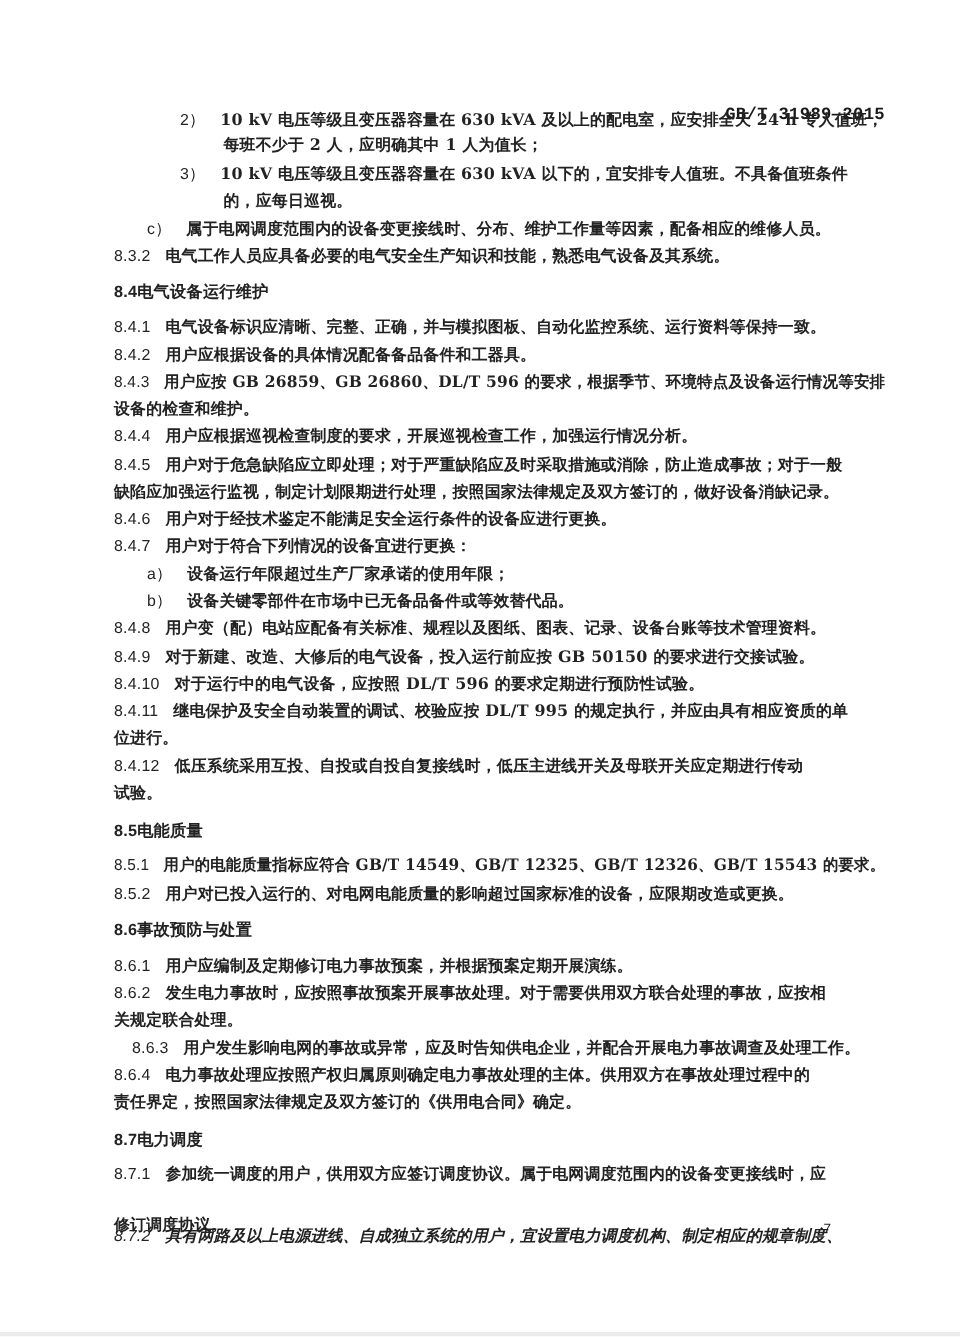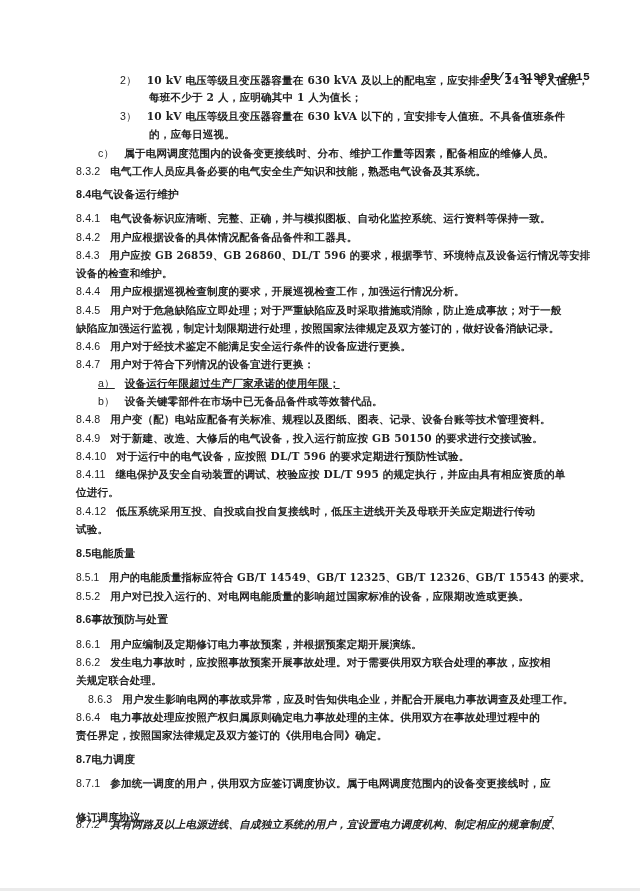--- a/index.html
+++ b/index.html
@@ -42,21 +42,21 @@
       <div class="line heading" style="left: 76px; top: 188px;"><span class="clause-num">8.4</span><span>电气设备运行维护</span></div>
       <div class="line" style="left: 76px; top: 212px;"><span class="clause-num">8.4.1</span><span>电气设备标识应清晰、完整、正确，并与模拟图板、自动化监控系统、运行资料等保持一致。</span></div>
       <div class="line" style="left: 76px; top: 231px;"><span class="clause-num">8.4.2</span><span>用户应根据设备的具体情况配备备品备件和工器具。</span></div>
       <div class="line" style="left: 76px; top: 249px; transform-origin: left top; transform: scaleX(0.973);"><span class="clause-num">8.4.3</span><span>用户应按 GB 26859、GB 26860、DL/T 596 的要求，根据季节、环境特点及设备运行情况等安排</span></div>
       <div class="line" style="left: 76px; top: 267px;"><span>设备的检查和维护。</span></div>
       <div class="line" style="left: 76px; top: 285px;"><span class="clause-num">8.4.4</span><span>用户应根据巡视检查制度的要求，开展巡视检查工作，加强运行情况分析。</span></div>
       <div class="line" style="left: 76px; top: 304px;"><span class="clause-num">8.4.5</span><span>用户对于危急缺陷应立即处理；对于严重缺陷应及时采取措施或消除，防止造成事故；对于一般</span></div>
       <div class="line" style="left: 76px; top: 322px;"><span>缺陷应加强运行监视，制定计划限期进行处理，按照国家法律规定及双方签订的，做好设备消缺记录。</span></div>
       <div class="line" style="left: 76px; top: 340px;"><span class="clause-num">8.4.6</span><span>用户对于经技术鉴定不能满足安全运行条件的设备应进行更换。</span></div>
       <div class="line" style="left: 76px; top: 358px;"><span class="clause-num">8.4.7</span><span>用户对于符合下列情况的设备宜进行更换：</span></div>
-      <div class="line" style="left: 98px; top: 377px; text-decoration: underline;"><span class="clause-num">a）</span><span>设备运行年限超过生产厂家承诺的使用年限；</span></div>
+      <div class="line" style="left: 98px; top: 377px;"><span class="clause-num">a）</span><span>设备运行年限超过生产厂家承诺的使用年限；</span></div>
       <div class="line" style="left: 98px; top: 395px;"><span class="clause-num">b）</span><span>设备关键零部件在市场中已无备品备件或等效替代品。</span></div>
       <div class="line" style="left: 76px; top: 413px;"><span class="clause-num">8.4.8</span><span>用户变（配）电站应配备有关标准、规程以及图纸、图表、记录、设备台账等技术管理资料。</span></div>
       <div class="line" style="left: 76px; top: 432px;"><span class="clause-num">8.4.9</span><span>对于新建、改造、大修后的电气设备，投入运行前应按 GB 50150 的要求进行交接试验。</span></div>
       <div class="line" style="left: 76px; top: 450px;"><span class="clause-num">8.4.10</span><span>对于运行中的电气设备，应按照 DL/T 596 的要求定期进行预防性试验。</span></div>
       <div class="line" style="left: 76px; top: 468px;"><span class="clause-num">8.4.11</span><span>继电保护及安全自动装置的调试、校验应按 DL/T 995 的规定执行，并应由具有相应资质的单</span></div>
       <div class="line" style="left: 76px; top: 486px;"><span>位进行。</span></div>
       <div class="line" style="left: 76px; top: 505px;"><span class="clause-num">8.4.12</span><span>低压系统采用互投、自投或自投自复接线时，低压主进线开关及母联开关应定期进行传动</span></div>
       <div class="line" style="left: 76px; top: 523px;"><span>试验。</span></div>
       <div class="line heading" style="left: 76px; top: 547px;"><span class="clause-num">8.5</span><span>电能质量</span></div>
       <div class="line" style="left: 76px; top: 571px; transform-origin: left top; transform: scaleX(0.964);"><span class="clause-num">8.5.1</span><span>用户的电能质量指标应符合 GB/T 14549、GB/T 12325、GB/T 12326、GB/T 15543 的要求。</span></div>

